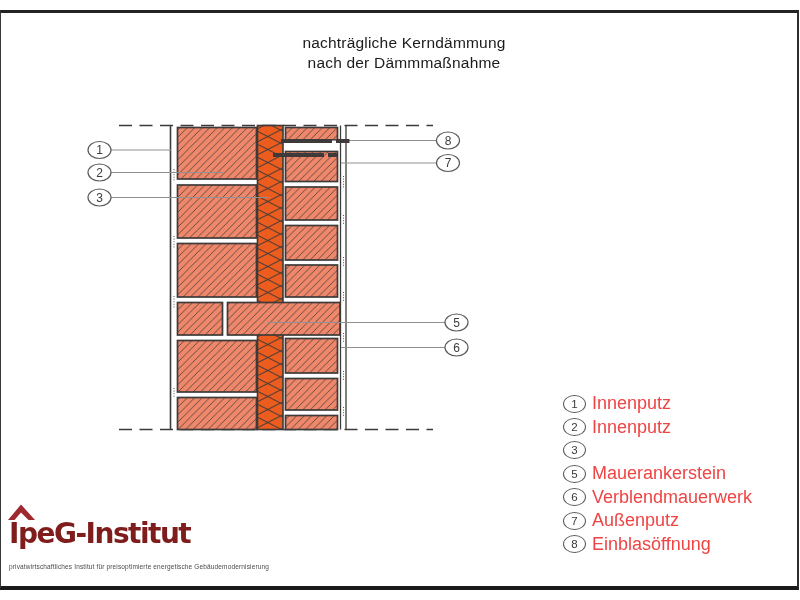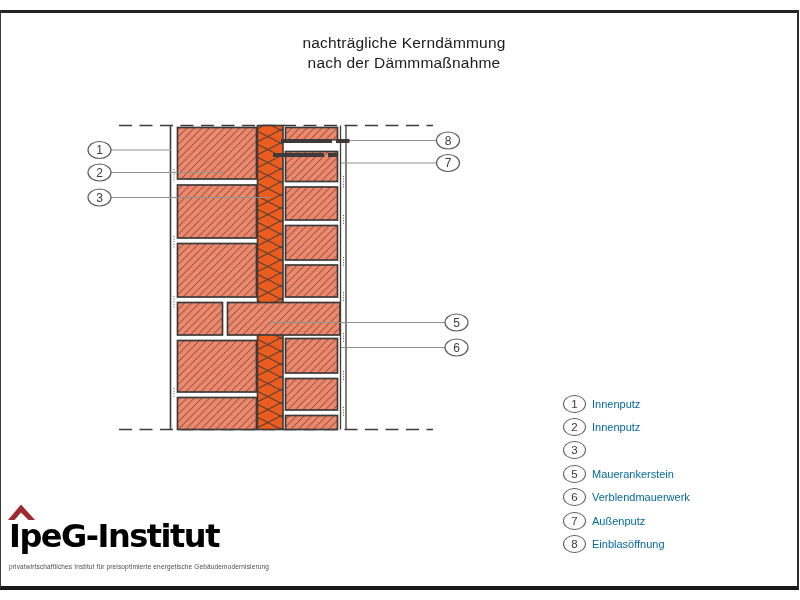--- a/index.html
+++ b/index.html
@@ -18,27 +18,27 @@
     font-size:15.5px;line-height:20px;color:#1b1b1b;letter-spacing:.2px;
   }
   .diagram-svg{position:absolute;left:0;top:0;}
   .legend{position:absolute;left:563px;top:392px;}
   .legend-row{display:flex;align-items:center;height:23.4px;}
   .badge{
     width:21px;height:16px;border:1.3px solid #5a5a5a;border-radius:50%;
     display:flex;align-items:center;justify-content:center;
     font-size:11.5px;color:#3a3a3a;margin-right:6px;flex:0 0 auto;background:#fff;
   }
-  .legend-label{font-size:11px;color:#0369a1;white-space:nowrap;}
+  .legend-label{font-size:18px;color:#ef4444;white-space:nowrap;}
   .logo{position:absolute;left:8px;top:501px;width:300px;}
   .logo-roof{position:absolute;left:0;top:2px;}
   .logo-text{
     position:absolute;left:1px;top:16px;
     font-family:"DejaVu Sans", sans-serif;font-weight:bold;
-    font-size:32px;letter-spacing:-1.5px;color:#000000;white-space:nowrap;
+    font-size:28px;letter-spacing:-1.5px;color:#7f1d1d;white-space:nowrap;
   }
   .logo-tagline{
     position:absolute;left:1px;top:62px;width:280px;
     font-size:6.5px;letter-spacing:.15px;color:#4a4a4a;white-space:nowrap;
   }
 </style>
 </head>
 <body>
 
 <div class="frame"></div>

